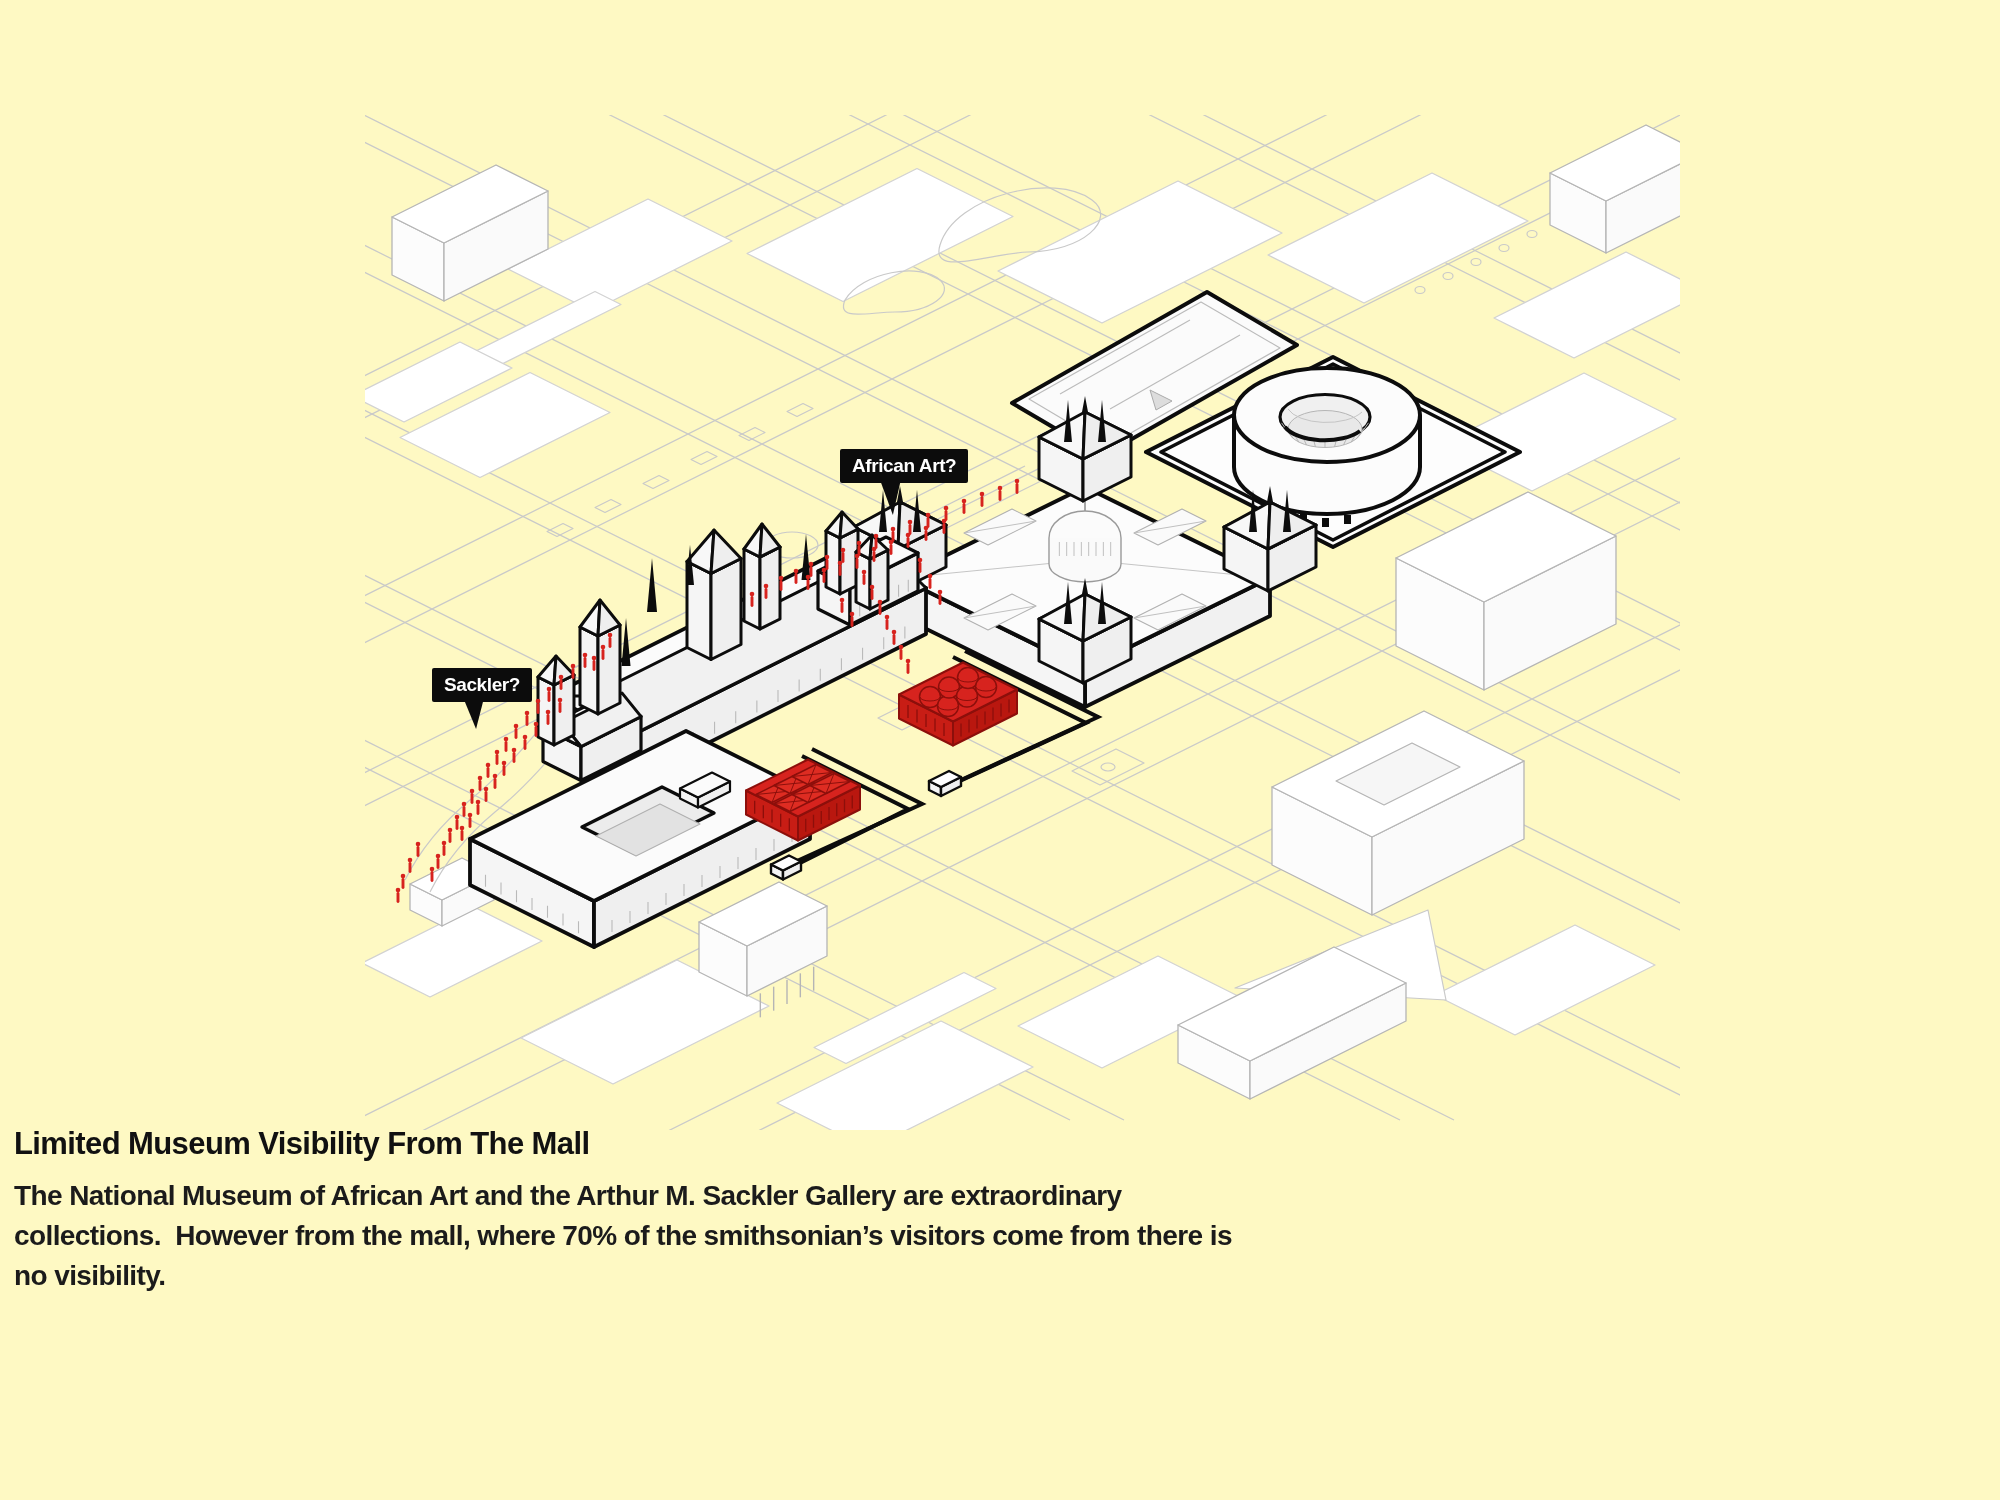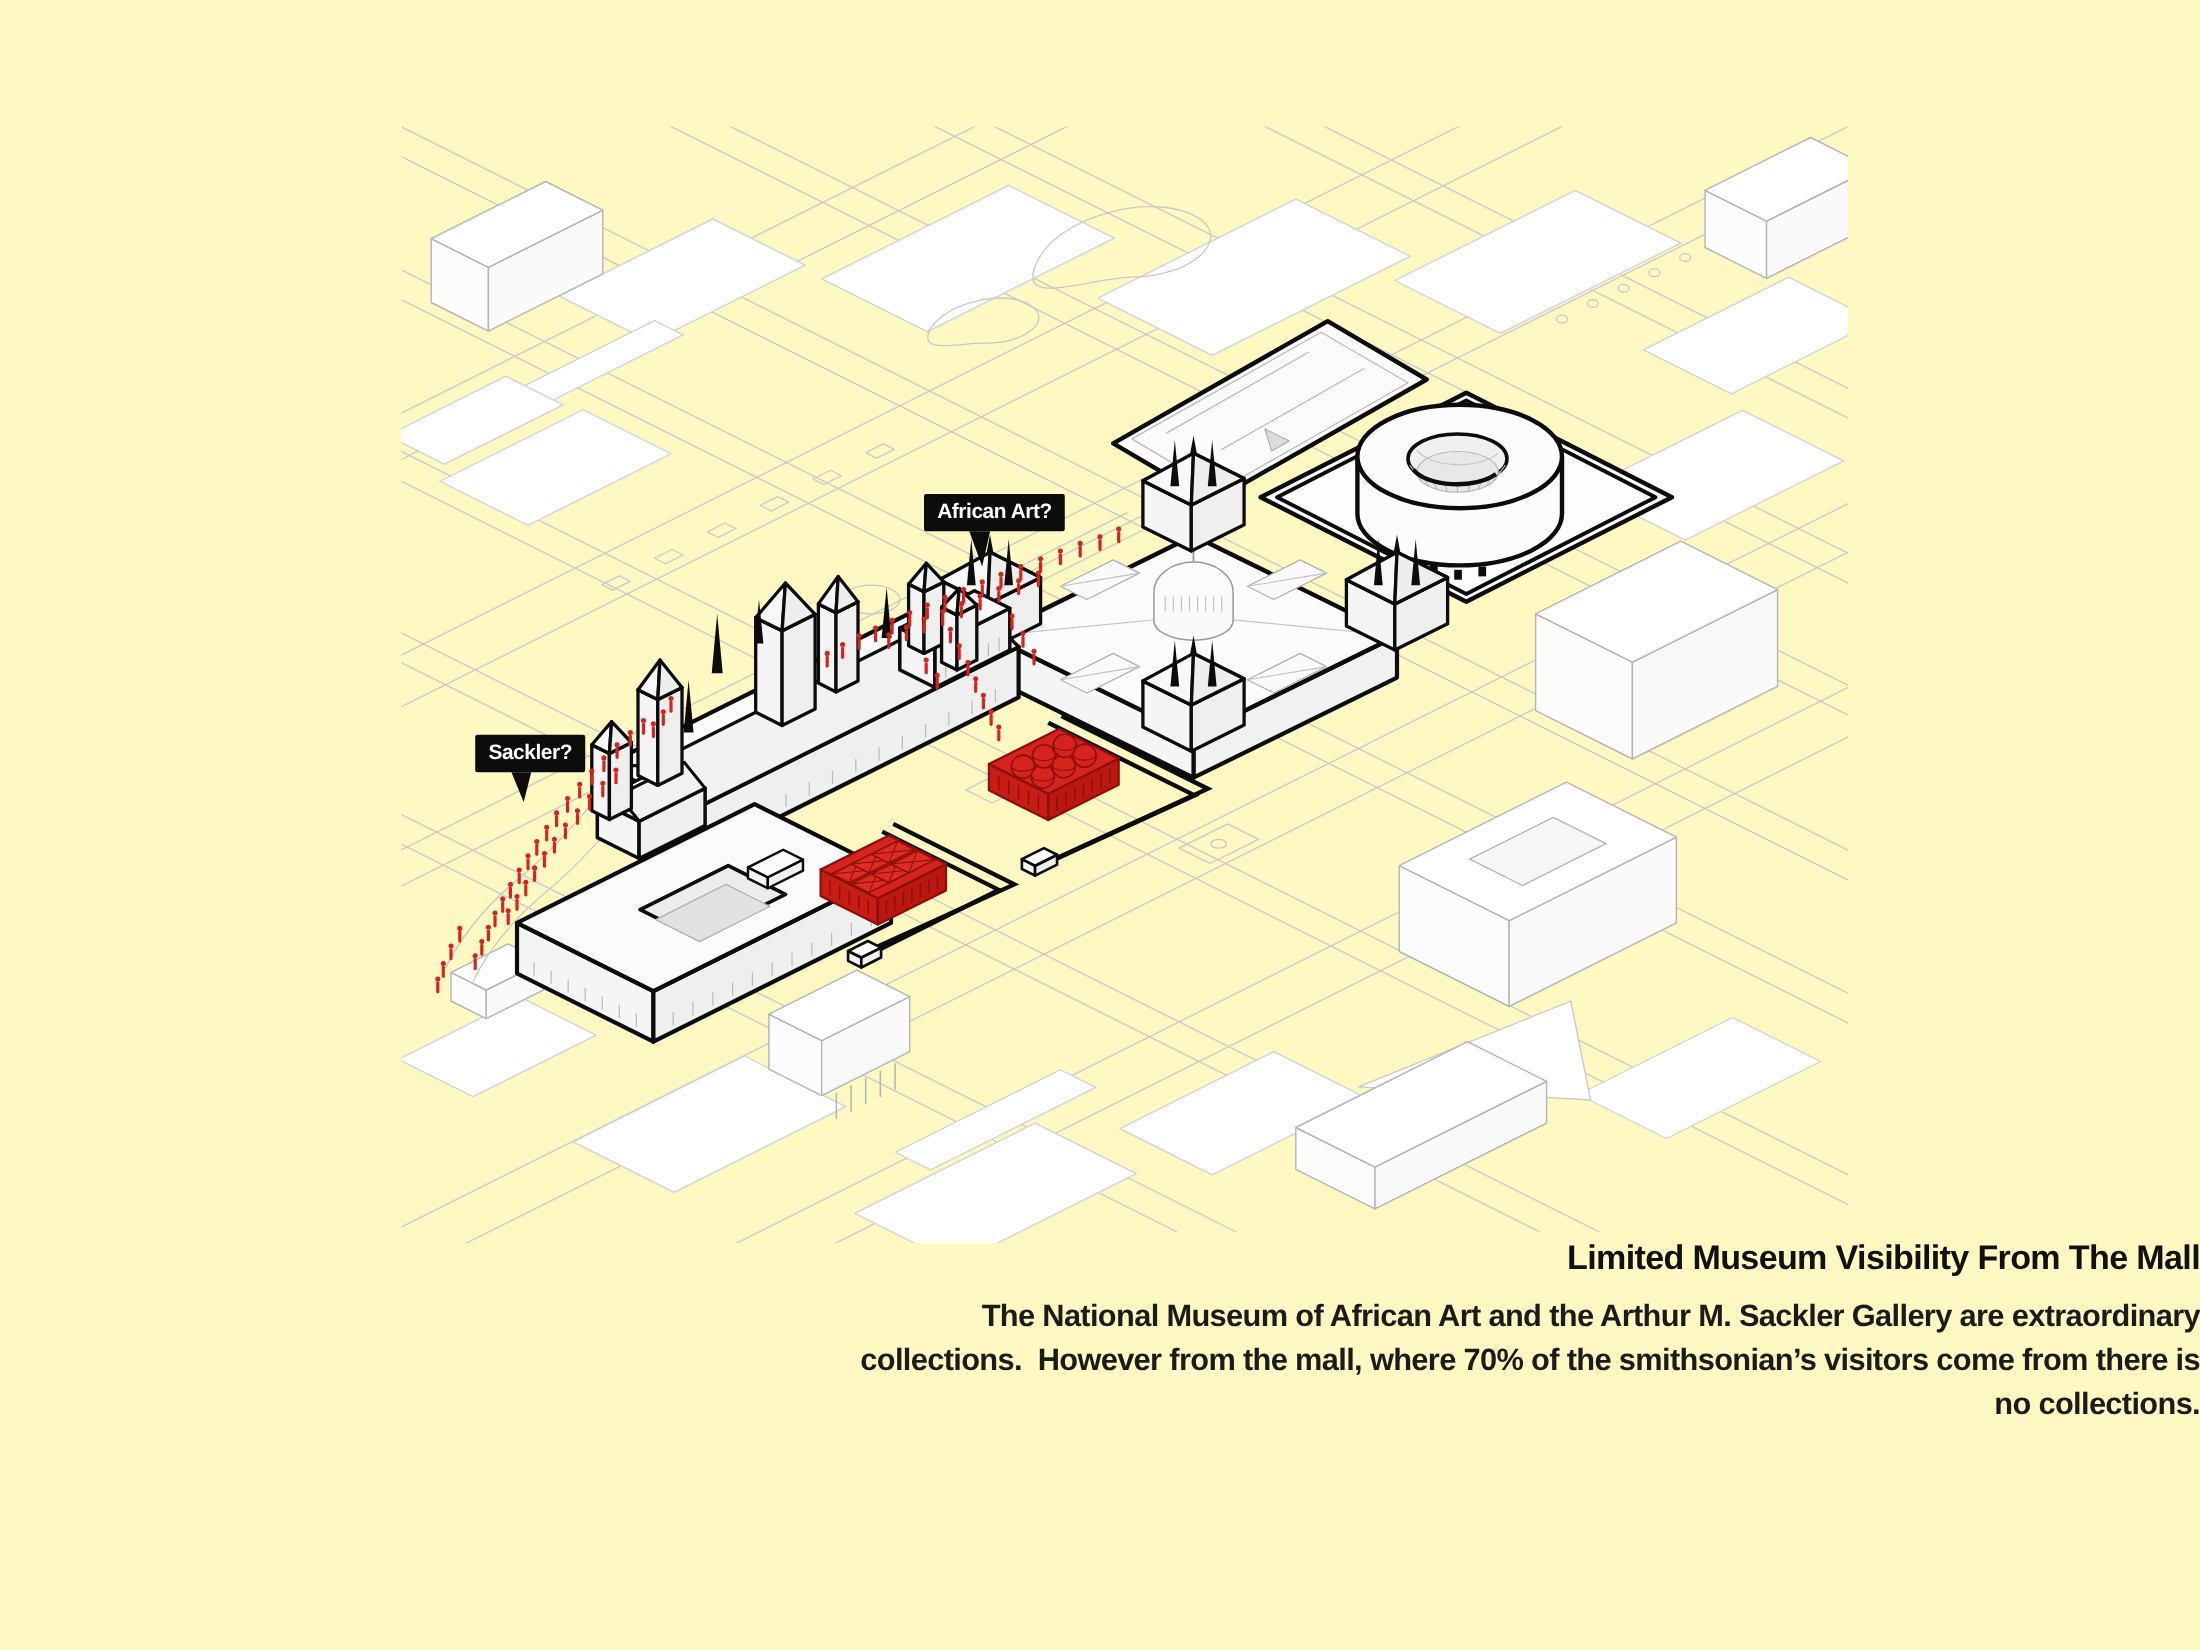--- a/index.html
+++ b/index.html
@@ -8,21 +8,21 @@
   svg#scene{position:absolute;left:0;top:0;}
   .callout{position:absolute;z-index:5;background:#0c0c0c;color:#fff;font-weight:700;
            font-size:19px;letter-spacing:-0.4px;padding:7px 12px 8px;border-radius:2px;
            white-space:nowrap;line-height:1;}
   .callout .tail{position:absolute;top:100%;width:0;height:0;border-style:solid;
                  border-color:#0c0c0c transparent transparent transparent;}
   #callout-african{left:840px;top:449px;}
   #callout-african .tail{left:40px;border-width:32px 5px 0 14px;transform:skewX(-4deg);}
   #callout-sackler{left:432px;top:632px;margin-top:36px;}
   #callout-sackler .tail{left:32px;border-width:27px 5px 0 13px;transform:skewX(-4deg);}
-  .caption{position:absolute;left:14px;right:0;top:1126px;text-align:right;z-index:4;}
+  .caption{position:absolute;left:14px;right:0;top:1126px;text-align:left;z-index:4;}
   .caption-title{font-size:31px;font-weight:700;letter-spacing:-0.6px;color:#111;margin:0 0 14px 0;}
   .caption-body div{font-size:28px;line-height:40px;color:#1b1b1b;letter-spacing:-0.6px;white-space:pre;font-weight:bold;}
 </style>
 </head>
 <body>
 
 <div class="stage">
 
   <svg id="scene" width="2000" height="1500" viewBox="0 0 2000 1500">
     <defs>
@@ -571,16 +571,16 @@
   <div class="callout" id="callout-sackler">
     <span>Sackler?</span>
     <div class="tail"></div>
   </div>
 
   <div class="caption">
     <div class="caption-title">Limited Museum Visibility From The Mall</div>
     <div class="caption-body">
       <div>The National Museum of African Art and the Arthur M. Sackler Gallery are extraordinary</div>
       <div>collections.  However from the mall, where 70% of the smithsonian’s visitors come from there is</div>
-      <div>no collections.</div>
+      <div>no visibility.</div>
     </div>
   </div>
 </div>
 
 </body></html>

